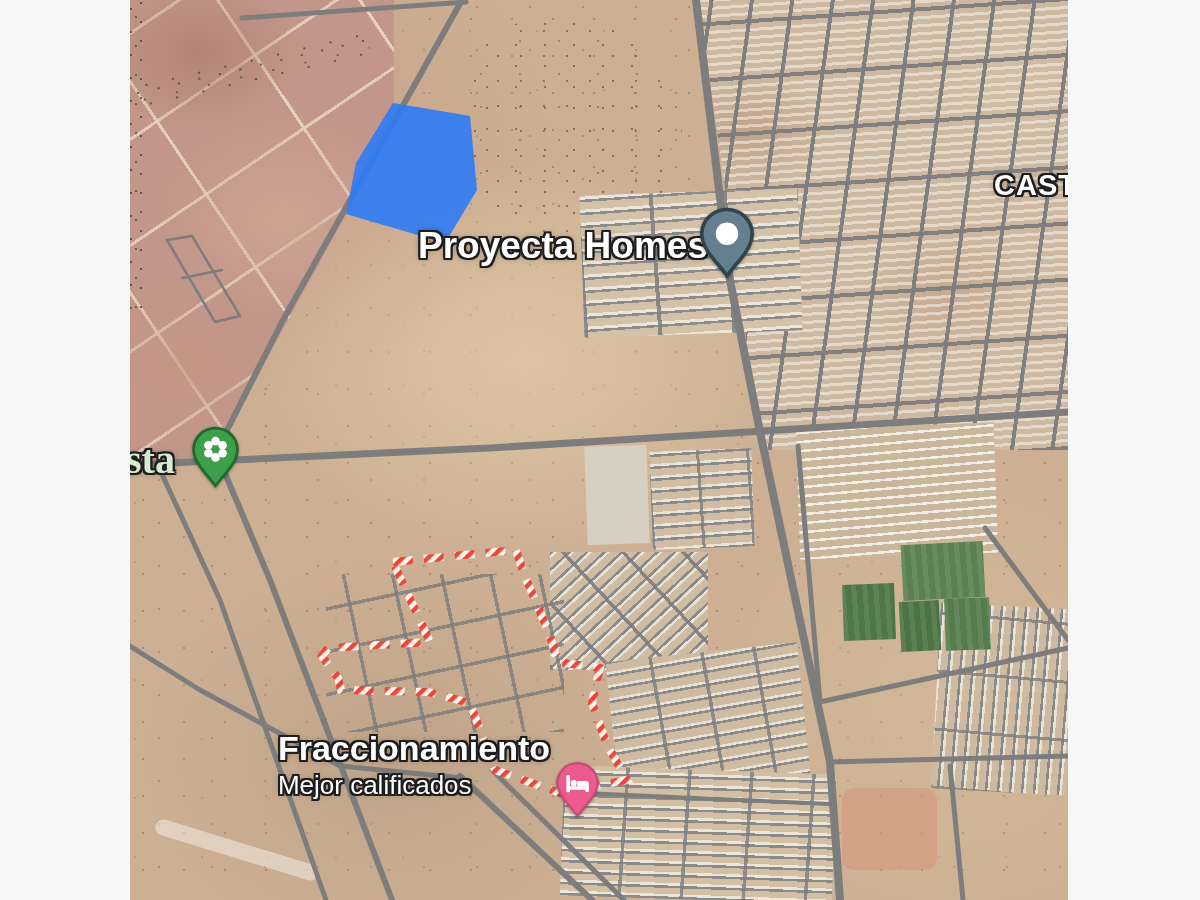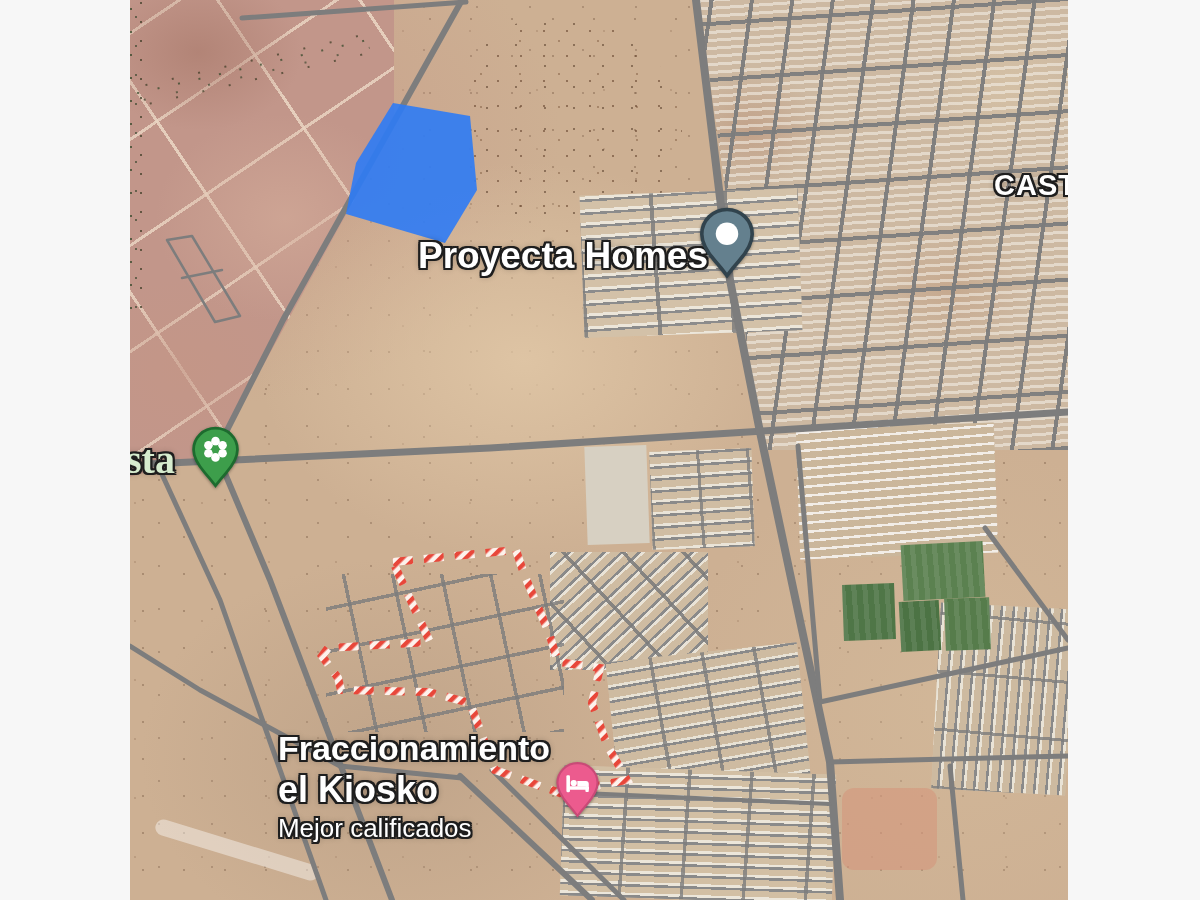--- a/index.html
+++ b/index.html
@@ -99,21 +99,21 @@
 
   .pinkpatch { left:712px; top:788px; width:95px; height:82px; background:rgba(213,148,122,.55); border-radius:12px; }
   .streak { left:22px; top:842px; width:170px; height:16px; background:rgba(255,255,255,.42); transform:rotate(17deg); border-radius:8px; }
 
   .overlay-svg { position:absolute; left:0; top:0; width:938px; height:900px; }
 
   
   .map-label { position:absolute; color:#fff; font-weight:bold; white-space:nowrap; line-height:1.08;
       text-shadow:-2px -2px 0 #1e1e1e, 2px -2px 0 #1e1e1e, -2px 2px 0 #1e1e1e, 2px 2px 0 #1e1e1e,
                   -2px 0 0 #1e1e1e, 2px 0 0 #1e1e1e, 0 -2px 0 #1e1e1e, 0 2px 0 #1e1e1e, 0 0 7px rgba(0,0,0,.45); }
-  .lbl-proyecta { left:433px; top:226px; font-size:37px; transform:translateX(-50%);margin-top:10px; }
+  .lbl-proyecta { left:433px; top:226px; font-size:37px; transform:translateX(-50%); }
   .lbl-cast { left:864px; top:170px; font-size:29px; letter-spacing:1px; }
   .lbl-sta { left:-4px; top:438px; font-size:40px; color:#d6ecce;font-family:Liberation Serif, serif; }
   .lbl-quintas { left:390px; top:626px; font-size:33px; letter-spacing:2px; text-align:center; transform:translateX(-50%); }
   .lbl-fracc { left:420px; top:730px; text-align:left; transform:translateX(-100%); font-size:34px; }
   .lbl-fracc .l2 { font-size:36px; margin-top:4px; }
   .lbl-fracc .sub { font-size:26px; margin-top:4px; font-weight:normal; }
 
   .pin { position:absolute; }
   .pin svg { display:block; filter:drop-shadow(0 1px 1.5px rgba(0,0,0,.4)); }
   .pin-gray { left:570px; top:207px; width:54px; height:71px; }
@@ -181,21 +181,20 @@
       <path d="M263,562 L386,550 L394,574 L419,633 L428,662 L470,668 L462,703 L477,745 L497,780 L430,793 L365,770 L340,703 L298,692 L211,690 L208,678 L192,656 L198,648 L300,642 Z" fill="none" stroke="url(#stripes)" stroke-width="8" stroke-dasharray="20 11"></path>
     </svg>
 
     <div class="map-label lbl-proyecta">Proyecta Homes</div>
     <div class="map-label lbl-cast">CAST</div>
     <div class="map-label lbl-sta">sta</div>
     <div class="map-label lbl-quintas">
     </div>
     <div class="map-label lbl-fracc">
       <div class="l1">Fraccionamiento</div>
-      <div class="l2">el Kiosko</div>
       <div class="sub">Mejor calificados</div>
     </div>
 
     <div class="pin pin-gray">
       <svg viewBox="0 0 24 31">
         <path d="M12 .8C5.8.8.8 5.7.8 11.8c0 4.5 3.1 8.7 5.9 11.9 2.5 2.8 5.3 6.5 5.3 6.5s2.8-3.7 5.3-6.5c2.8-3.2 5.9-7.4 5.9-11.9C23.2 5.7 18.2.8 12 .8z" stroke-width="1.6" fill="#64808e"></path>
         <path d="M12 .8C5.8.8.8 5.7.8 11.8c0 4.5 3.1 8.7 5.9 11.9 2.5 2.8 5.3 6.5 5.3 6.5s2.8-3.7 5.3-6.5c2.8-3.2 5.9-7.4 5.9-11.9C23.2 5.7 18.2.8 12 .8z" fill="none" stroke-width="1.6" stroke="#31434d"></path>
         <circle cx="12" cy="11.6" r="5" fill="#ffffff"></circle>
       </svg>
     </div>

